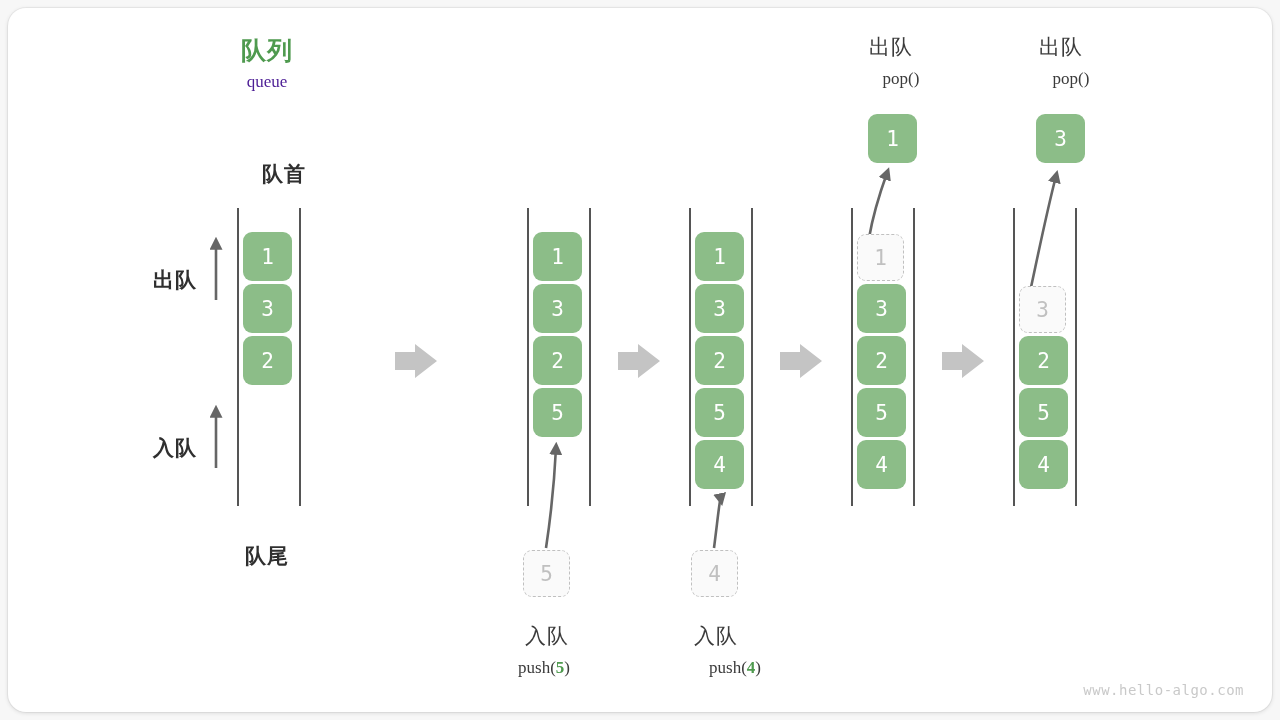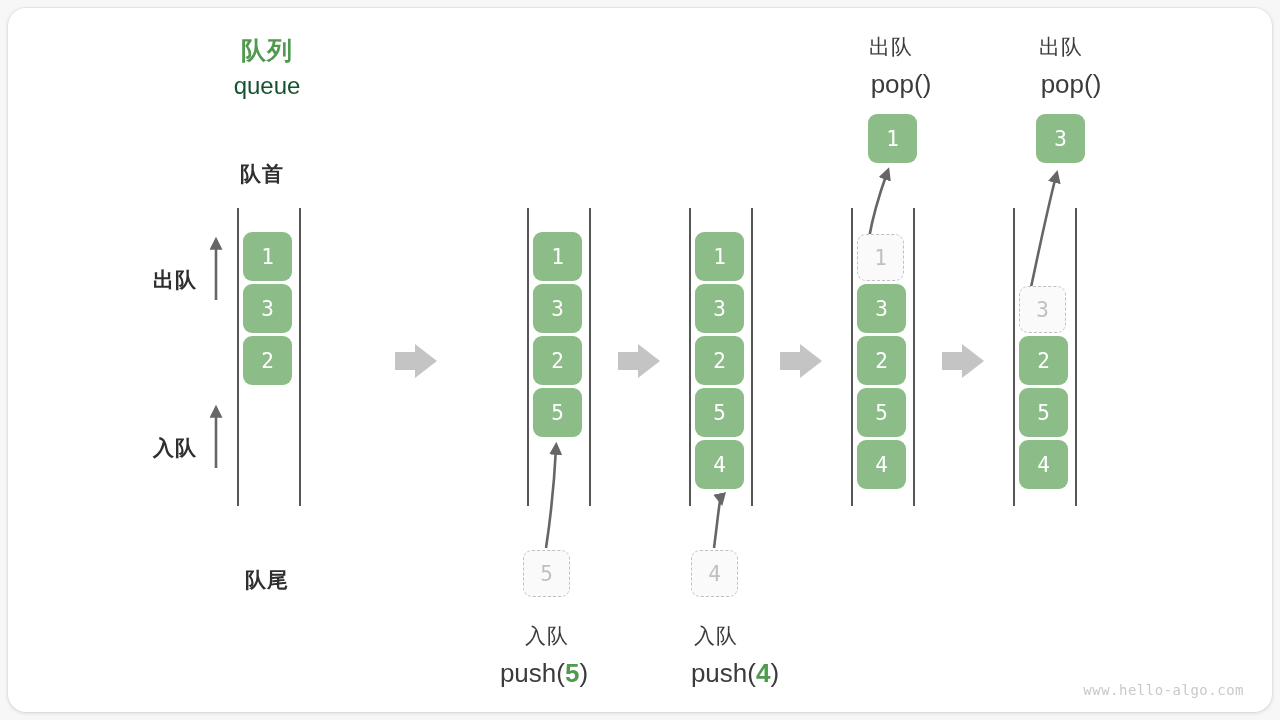--- a/index.html
+++ b/index.html
@@ -39,38 +39,38 @@
     text-align: center;
     transform: translateX(-50%);
   }
   .title-cn {
     font-size: 25px;
     font-weight: bold;
     color: #4f9a4f;
     letter-spacing: 1px;
   }
   .title-en {
-    font-family: Liberation Sans, sans-serif;
-    font-size: 24px;
-    color: #14532d;
+    font-family: Liberation Serif, serif;
+    font-size: 17px;
+    color: #4c1d95;
   }
   .bold-cn {
     font-size: 21px;
     font-weight: bold;
     color: #2f2f2f;
     letter-spacing: 1px;
   }
   .op-cn {
     font-size: 21px;
     color: #3b3b3b;
     letter-spacing: 1px;
   }
   .op-code {
-    font-family: Liberation Sans, sans-serif;
-    font-size: 26px;
+    font-family: Liberation Serif, serif;
+    font-size: 17px;
     color: #3b3b3b;
   }
   .op-code .num {
     color: #4f9a4f;
     font-weight: bold;
   }
   .watermark {
     position: absolute;
     right: 36px;
     bottom: 22px;
@@ -111,22 +111,22 @@
 </head>
 <body>
 
 <div id="stage">
   <div id="card"></div>
 
   <div class="layer">
     <div class="label title-cn" style="left:267px; top:34px;">队列</div>
     <div class="label title-en" style="left:267px; top:72px;">queue</div>
 
-    <div class="label bold-cn" style="left:262px; top:160px;font-family:Liberation Serif, serif;">队首</div>
-    <div class="label bold-cn" style="left:267px; top:542px;margin-top:24px;">队尾</div>
+    <div class="label bold-cn" style="left:284px; top:160px;font-family:Liberation Serif, serif;">队首</div>
+    <div class="label bold-cn" style="left:267px; top:542px;">队尾</div>
 
     <div class="label bold-cn" style="left:175px; top:266px;">出队</div>
     <div class="label bold-cn" style="left:175px; top:434px;">入队</div>
 
     <div class="label op-cn" style="left:547px; top:622px;">入队</div>
     <div class="label op-code" style="left:544px; top:658px;"><span>push(</span><span class="num">5</span><span>)</span></div>
 
     <div class="label op-cn" style="left:716px; top:622px;">入队</div>
     <div class="label op-code" style="left:735px; top:658px;"><span>push(</span><span class="num">4</span><span>)</span></div>
 

